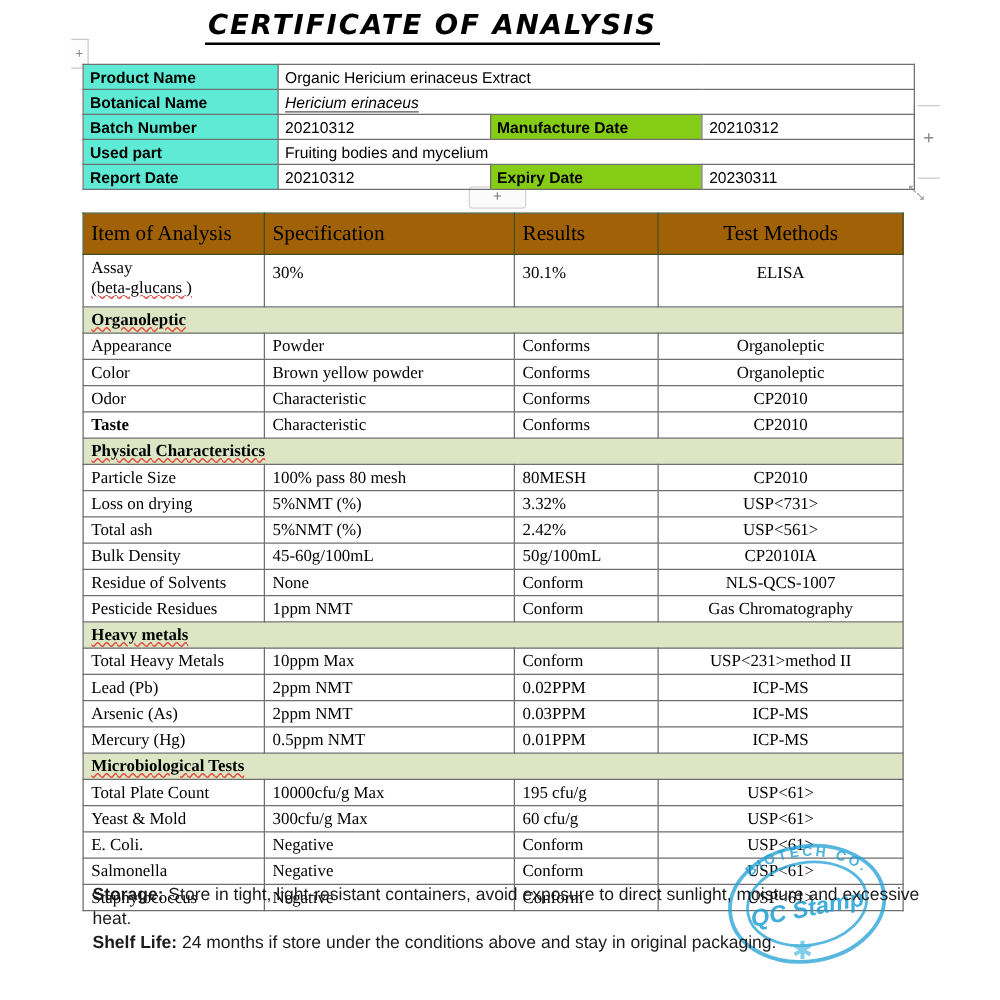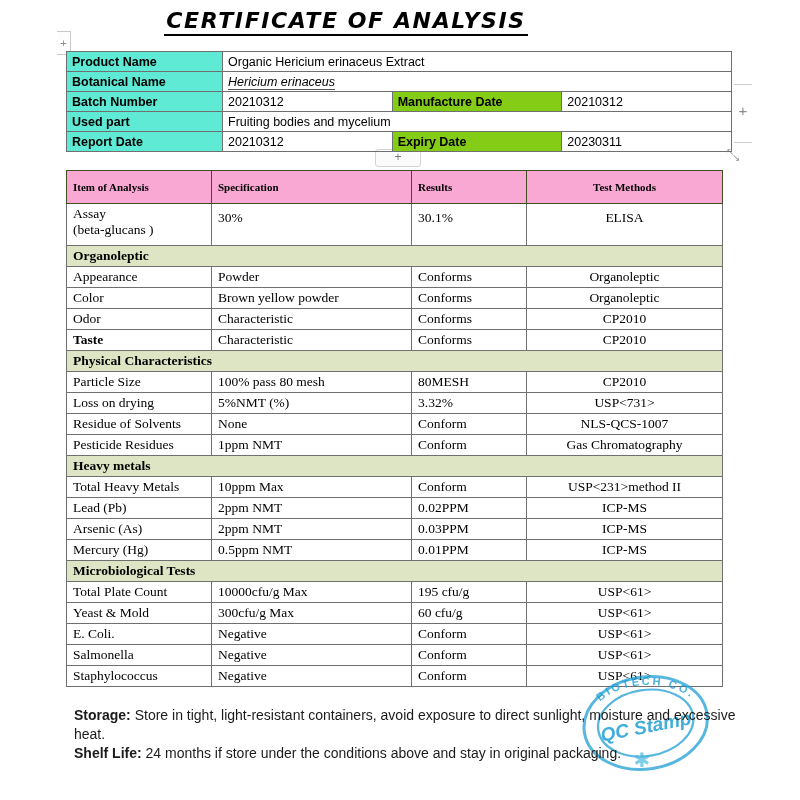--- a/index.html
+++ b/index.html
@@ -140,40 +140,41 @@
     font-family: "Liberation Serif", serif;
   }
   #coa-table td {
     border: 1px solid #6f6f6f;
     padding: 1px 6px;
     font-size: 13.5px;
     line-height: 16px;
     height: 18px;
   }
   #coa-table thead td {
-    background: #f9a8d4;
+    background: #a16207;
     font-family: "Liberation Serif", serif;
-    font-weight: 700;
-    font-size: 11px;
+    font-weight: 400;
+    font-size: 17px;
     height: 30px;
     border-color: #3f4f22;
   }
   #coa-table thead td.ctr { text-align: center; }
   #coa-table td.sect {
     background: #dde5c4;
     font-weight: 700;
     font-size: 13.5px;
     height: 18px;
   }
   #coa-table td.ctr { text-align: center; }
   #coa-table td.bold { font-weight: 700; }
   #coa-table td.assay { height: 38px; vertical-align: top; padding-top: 2px; }
   #coa-table td.assay .l2 { display: block; }
   #coa-table td.assay-v { vertical-align: top; padding-top: 6px; }
   .sp-wavy {
+    text-decoration: underline;
     text-decoration-color: #e2493f;
     text-decoration-style: wavy;
     text-decoration-thickness: 1px;
   }
 
   
   #notes {
     position: absolute;
     left: 74px;
     top: 706px;
@@ -310,20 +311,32 @@
         <td>Particle Size</td>
         <td>100% pass 80 mesh</td>
         <td>80MESH</td>
         <td class="ctr">CP2010</td>
       </tr>
       <tr>
         <td>Loss on drying</td>
         <td>5%NMT (%)</td>
         <td>3.32%</td>
         <td class="ctr">USP&lt;731&gt;</td>
+      </tr>
+      <tr>
+        <td>Total ash</td>
+        <td>5%NMT (%)</td>
+        <td>2.42%</td>
+        <td class="ctr">USP&lt;561&gt;</td>
+      </tr>
+      <tr>
+        <td>Bulk Density</td>
+        <td>45-60g/100mL</td>
+        <td>50g/100mL</td>
+        <td class="ctr">CP2010IA</td>
       </tr>
       <tr>
         <td>Residue of Solvents</td>
         <td>None</td>
         <td>Conform</td>
         <td class="ctr">NLS-QCS-1007</td>
       </tr>
       <tr>
         <td>Pesticide Residues</td>
         <td>1ppm NMT</td>

